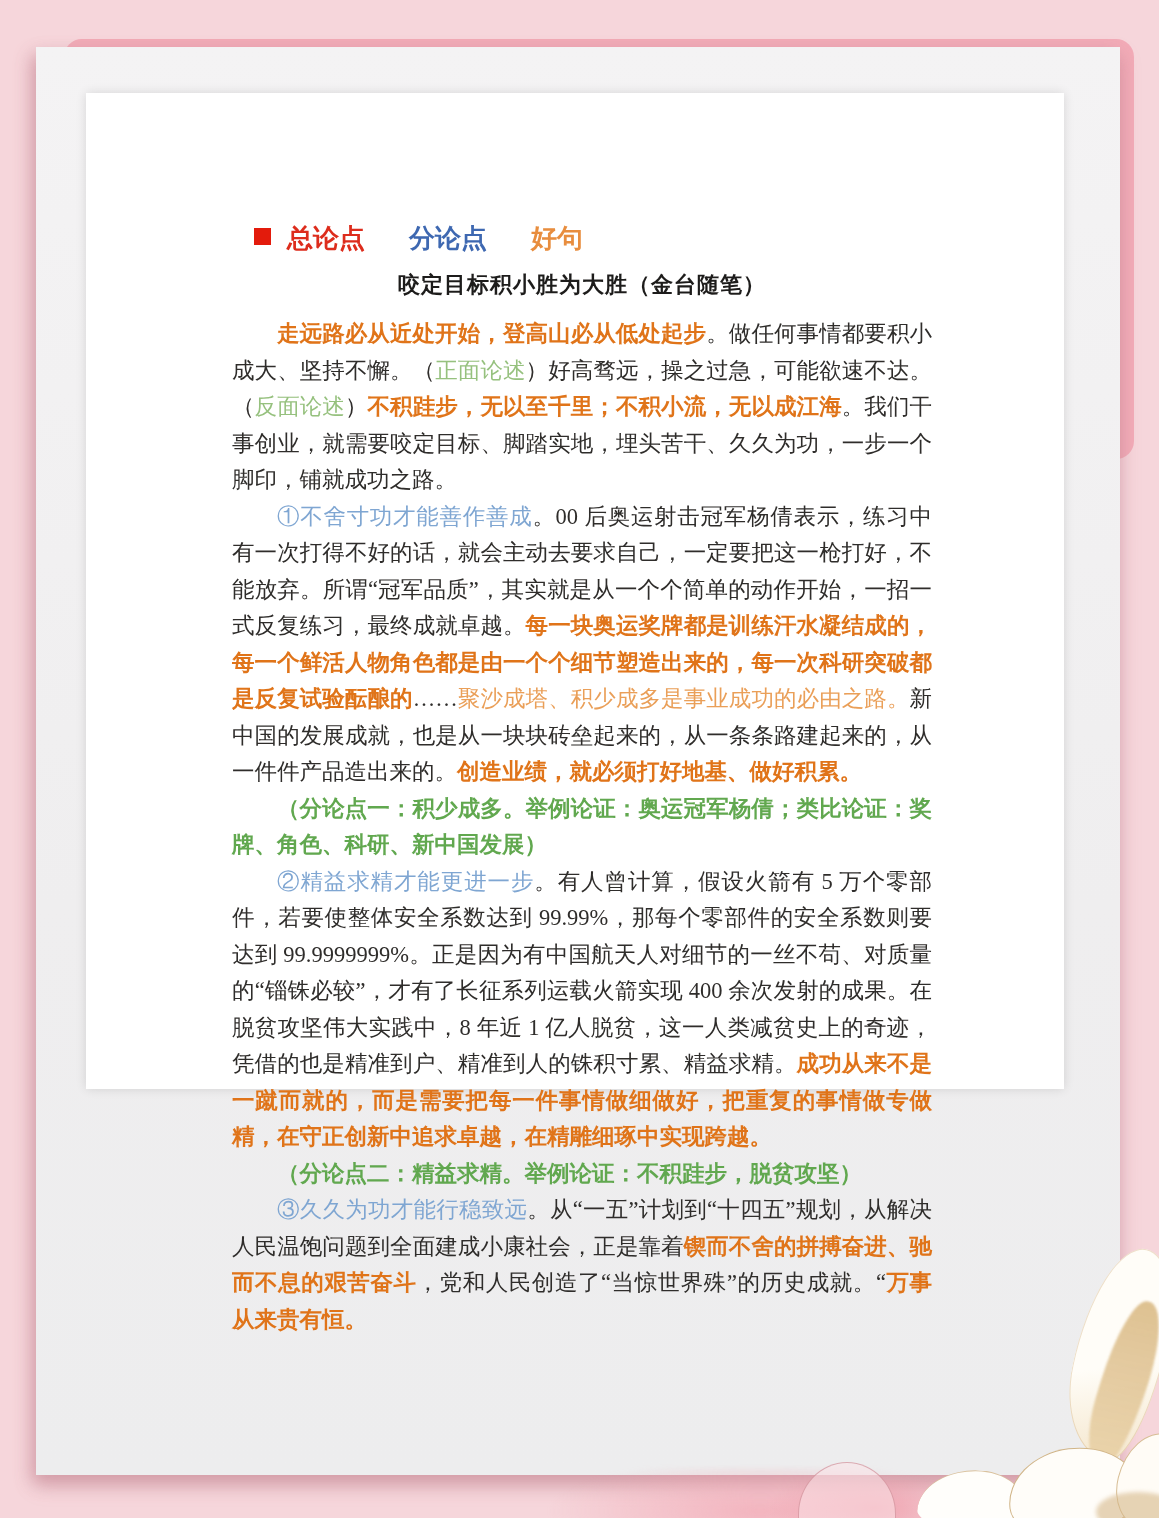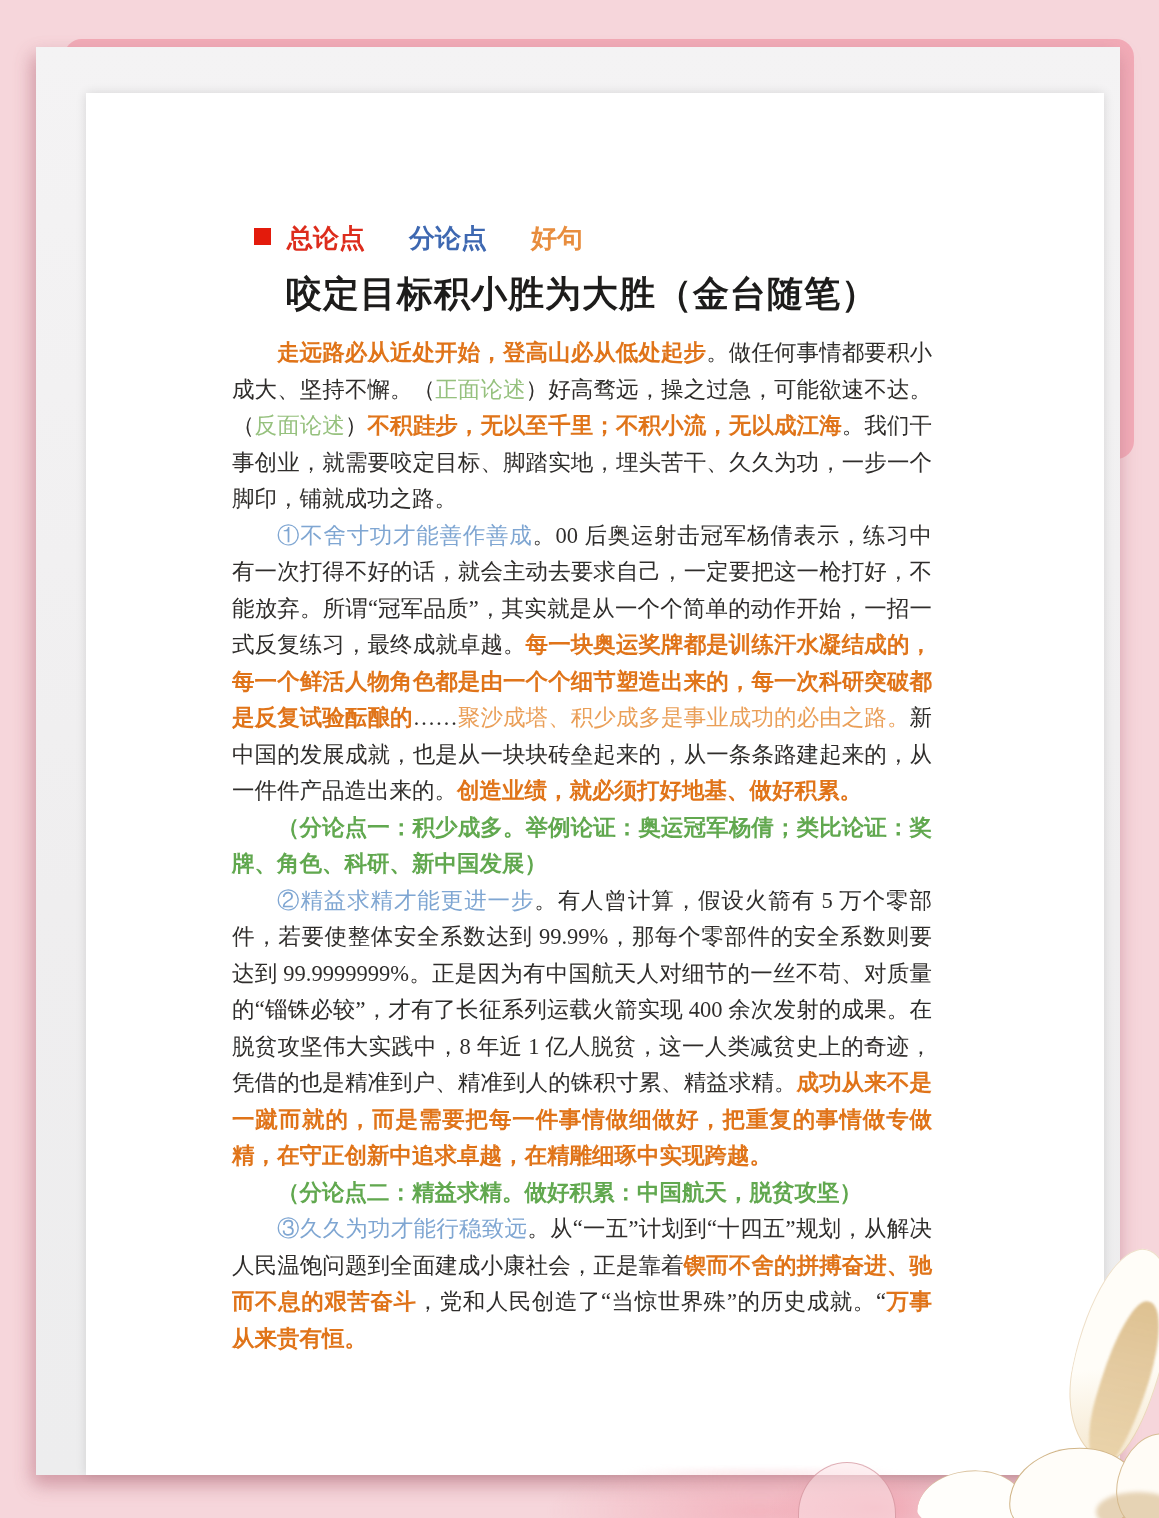--- a/index.html
+++ b/index.html
@@ -17,34 +17,33 @@
     background:#f2acb8;border-radius:18px;
   }
   
   .photo{
     position:absolute;left:36px;top:47px;width:1084px;height:1428px;
     background:linear-gradient(180deg,#f4f3f4 0%,#efeeef 60%,#ededee 100%);
     box-shadow:-5px 8px 16px rgba(193,126,139,0.45), 0 10px 18px rgba(193,126,139,0.40);
   }
   
   .paper{
-    position:absolute;left:50px;top:46px;width:978px;height:1382px;
+    position:absolute;left:50px;top:46px;width:978px;height:996px;
     background:#ffffff;
     box-shadow:0 0 10px rgba(0,0,0,0.12);
-    padding-left:40px;
   }
   .content{position:absolute;left:146px;top:128px;width:700px;}
   .legend{margin:0 0 10px 22px;font-size:26px;font-weight:700;white-space:nowrap;}
   .legend .bullet{
     display:inline-block;width:17px;height:17px;background:#e31b0c;
     margin-right:16px;vertical-align:2px;
   }
   .legend .lg{margin-right:44px;}
   .title{
-    font-size:36px;font-weight:700;color:#1d1c1b;
+    font-size:22px;font-weight:700;color:#1d1c1b;
     text-align:center;margin:14px 0 16px 0;letter-spacing:1px;
   }
   .article{font-size:22.5px;line-height:36.5px;color:#2f2d2b;}
   .article p{margin:0;text-indent:2em;text-align:justify;}
   .run-red,.run-green,.run-orange{font-weight:700;}
   
   .decor div{position:absolute;}
   .leaf-white{
     left:1076px;top:1246px;width:88px;height:215px;
     background:linear-gradient(160deg,#fffdf8 55%,#f3e4c8 100%);
@@ -116,21 +115,21 @@
           <span class="bullet" style="background: rgb(227, 27, 12);"></span><span class="lg" style="color: rgb(221, 44, 28);">总论点</span><span class="lg" style="color: rgb(62, 104, 177);">分论点</span><span class="lg" style="color: rgb(232, 141, 62);">好句</span>
         </div>
 
         <h1 class="title">咬定目标积小胜为大胜（金台随笔）</h1>
 
         <div class="article">
             <p><span class="run-orange" style="color: rgb(224, 116, 25);">走远路必从近处开始，登高山必从低处起步</span><span class="run-black" style="color: rgb(47, 45, 43);">。做任何事情都要积小成大、坚持不懈。（</span><span class="run-green-light" style="color: rgb(150, 193, 126);">正面论述</span><span class="run-black" style="color: rgb(47, 45, 43);">）好高骛远，操之过急，可能欲速不达。（</span><span class="run-green-light" style="color: rgb(150, 193, 126);">反面论述</span><span class="run-black" style="color: rgb(47, 45, 43);">）</span><span class="run-orange" style="color: rgb(224, 116, 25);">不积跬步，无以至千里；不积小流，无以成江海</span><span class="run-black" style="color: rgb(47, 45, 43);">。我们干事创业，就需要咬定目标、脚踏实地，埋头苦干、久久为功，一步一个脚印，铺就成功之路。</span></p>
             <p><span class="run-blue" style="color: rgb(127, 166, 210);">①不舍寸功才能善作善成</span><span class="run-black" style="color: rgb(47, 45, 43);">。00 后奥运射击冠军杨倩表示，练习中有一次打得不好的话，就会主动去要求自己，一定要把这一枪打好，不能放弃。所谓“冠军品质”，其实就是从一个个简单的动作开始，一招一式反复练习，最终成就卓越。</span><span class="run-orange" style="color: rgb(224, 116, 25);">每一块奥运奖牌都是训练汗水凝结成的，每一个鲜活人物角色都是由一个个细节塑造出来的，每一次科研突破都是反复试验酝酿的</span><span class="run-black" style="color: rgb(47, 45, 43);">……</span><span class="run-orange-light" style="color: rgb(234, 159, 88);">聚沙成塔、积少成多是事业成功的必由之路。</span><span class="run-black" style="color: rgb(47, 45, 43);">新中国的发展成就，也是从一块块砖垒起来的，从一条条路建起来的，从一件件产品造出来的。</span><span class="run-orange" style="color: rgb(224, 116, 25);">创造业绩，就必须打好地基、做好积累。</span></p>
             <p><span class="run-green" style="color: rgb(97, 168, 79);">（分论点一：积少成多。举例论证：奥运冠军杨倩；类比论证：奖牌、角色、科研、新中国发展）</span></p>
             <p><span class="run-blue" style="color: rgb(127, 166, 210);">②精益求精才能更进一步</span><span class="run-black" style="color: rgb(47, 45, 43);">。有人曾计算，假设火箭有 5 万个零部件，若要使整体安全系数达到 99.99%，那每个零部件的安全系数则要达到 99.9999999%。正是因为有中国航天人对细节的一丝不苟、对质量的“锱铢必较”，才有了长征系列运载火箭实现 400 余次发射的成果。在脱贫攻坚伟大实践中，8 年近 1 亿人脱贫，这一人类减贫史上的奇迹，凭借的也是精准到户、精准到人的铢积寸累、精益求精。</span><span class="run-orange" style="color: rgb(224, 116, 25);">成功从来不是一蹴而就的，而是需要把每一件事情做细做好，把重复的事情做专做精，在守正创新中追求卓越，在精雕细琢中实现跨越。</span></p>
-            <p><span class="run-green" style="color: rgb(97, 168, 79);">（分论点二：精益求精。做好积累：中国航天，脱贫攻坚）</span></p>
+            <p><span class="run-green" style="color: rgb(97, 168, 79);">（分论点二：精益求精。举例论证：不积跬步，脱贫攻坚）</span></p>
             <p><span class="run-blue" style="color: rgb(127, 166, 210);">③久久为功才能行稳致远</span><span class="run-black" style="color: rgb(47, 45, 43);">。从“一五”计划到“十四五”规划，从解决人民温饱问题到全面建成小康社会，正是靠着</span><span class="run-orange" style="color: rgb(224, 116, 25);">锲而不舍的拼搏奋进、驰而不息的艰苦奋斗</span><span class="run-black" style="color: rgb(47, 45, 43);">，党和人民创造了“当惊世界殊”的历史成就。“</span><span class="run-orange" style="color: rgb(224, 116, 25);">万事从来贵有恒。</span></p>
           </div>
 
       </div>
     </div>
   </div>
 
   <div class="decor">
     <div class="leaf-white"></div>
     <div class="leaf-tan"></div>

